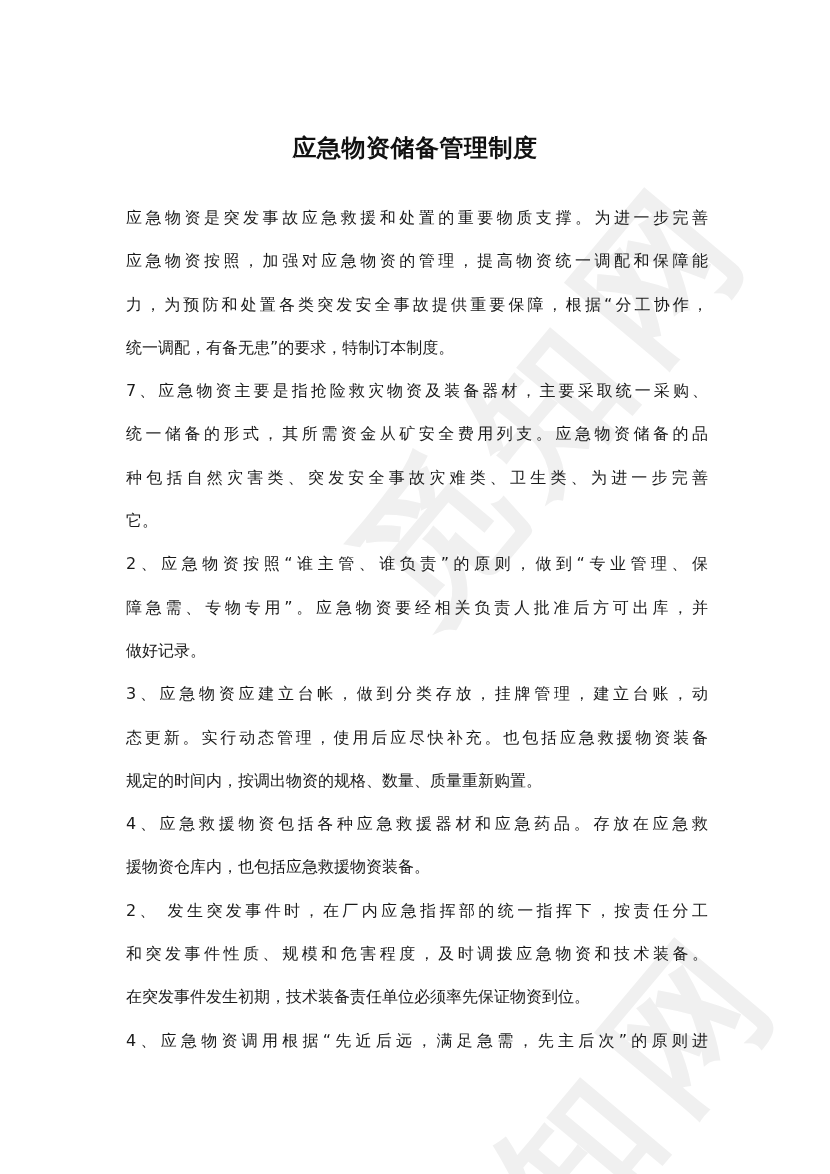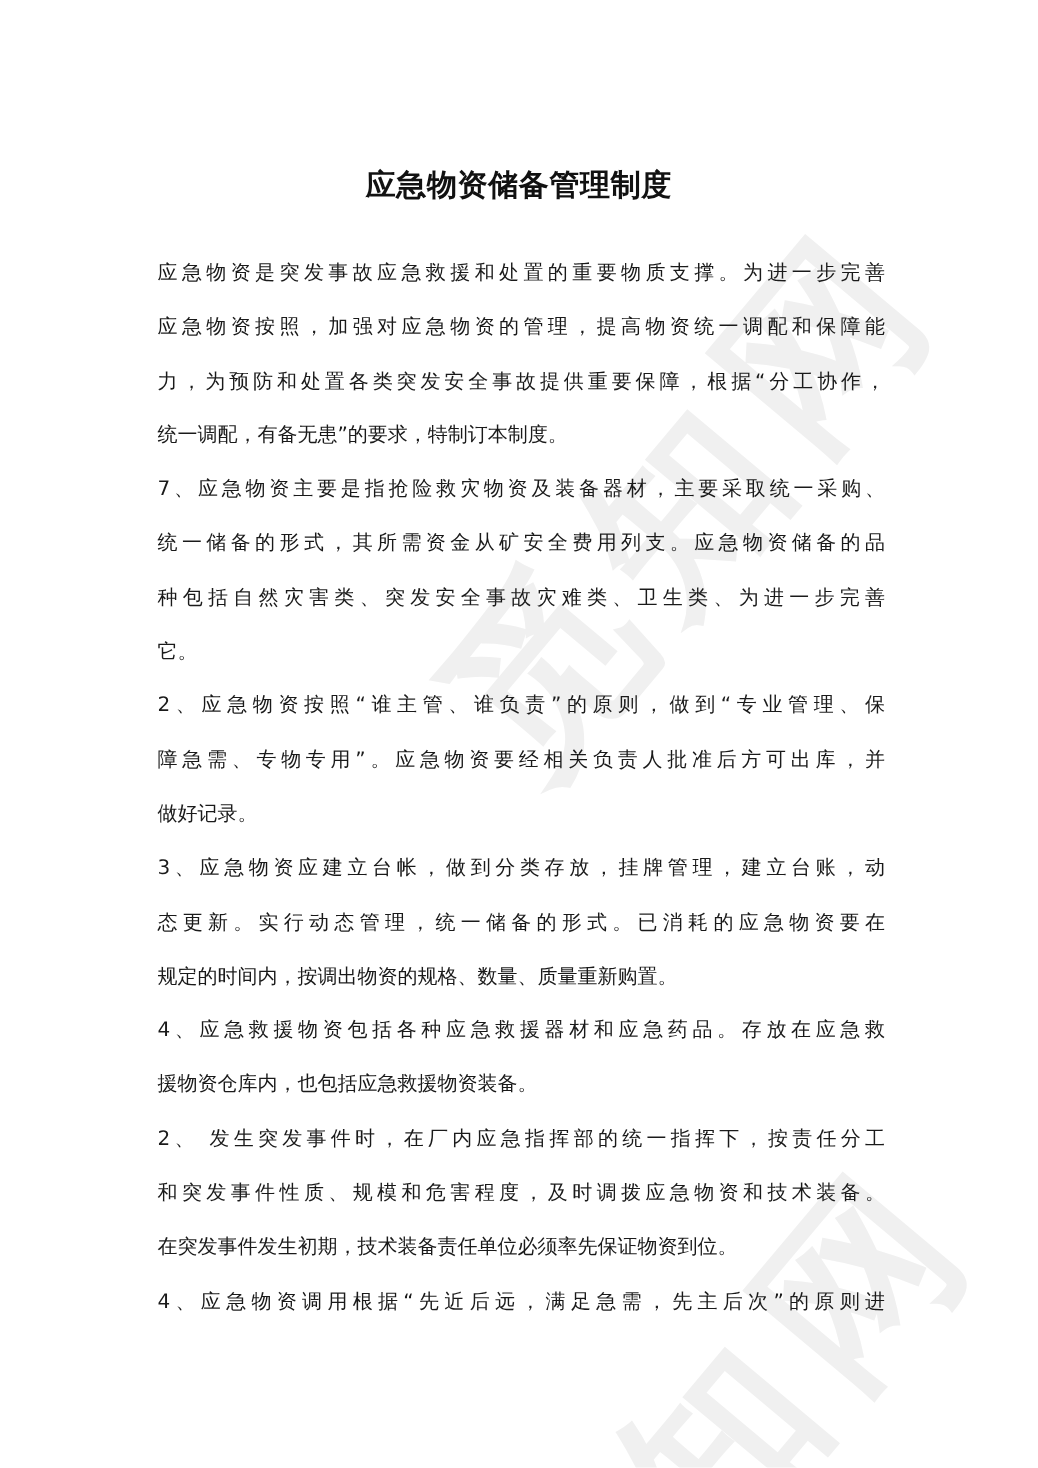--- a/index.html
+++ b/index.html
@@ -98,21 +98,21 @@
     </div>
 
     <div class="para">
       <span class="line">2、应急物资按照“谁主管、谁负责”的原则，做到“专业管理、保</span>
       <span class="line">障急需、专物专用”。应急物资要经相关负责人批准后方可出库，并</span>
       <span class="line last">做好记录。</span>
     </div>
 
     <div class="para">
       <span class="line">3、应急物资应建立台帐，做到分类存放，挂牌管理，建立台账，动</span>
-      <span class="line">态更新。实行动态管理，统一储备的形式。已消耗的应急物资要在</span>
+      <span class="line">态更新。实行动态管理，使用后应尽快补充。也包括应急救援物资装备</span>
       <span class="line last">规定的时间内，按调出物资的规格、数量、质量重新购置。</span>
     </div>
 
     <div class="para">
       <span class="line">4、应急救援物资包括各种应急救援器材和应急药品。存放在应急救</span>
       <span class="line last">援物资仓库内，也包括应急救援物资装备。</span>
     </div>
 
     <div class="para">
       <span class="line">2、 发生突发事件时，在厂内应急指挥部的统一指挥下，按责任分工</span>

